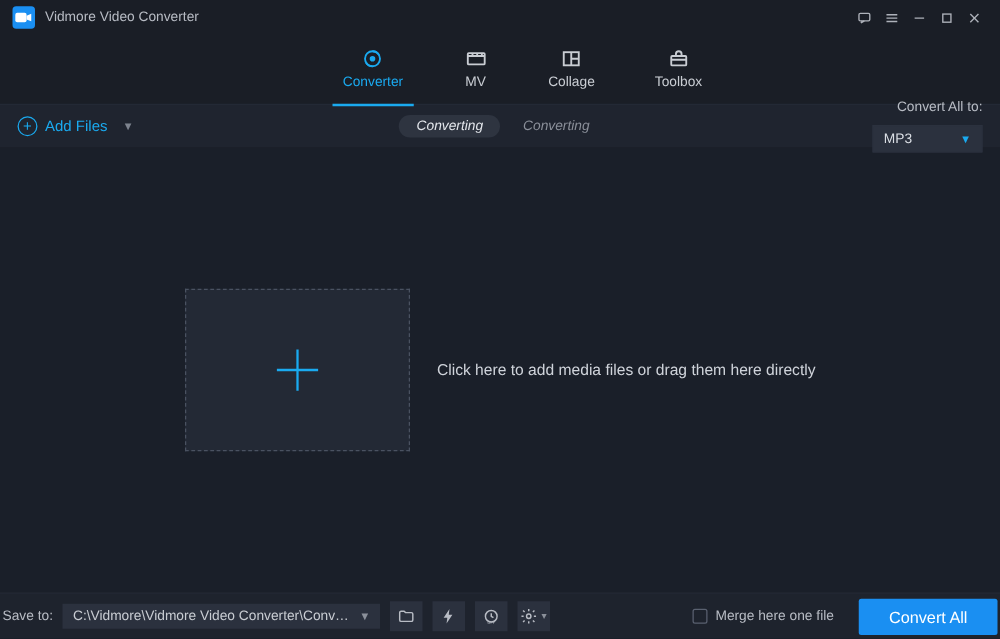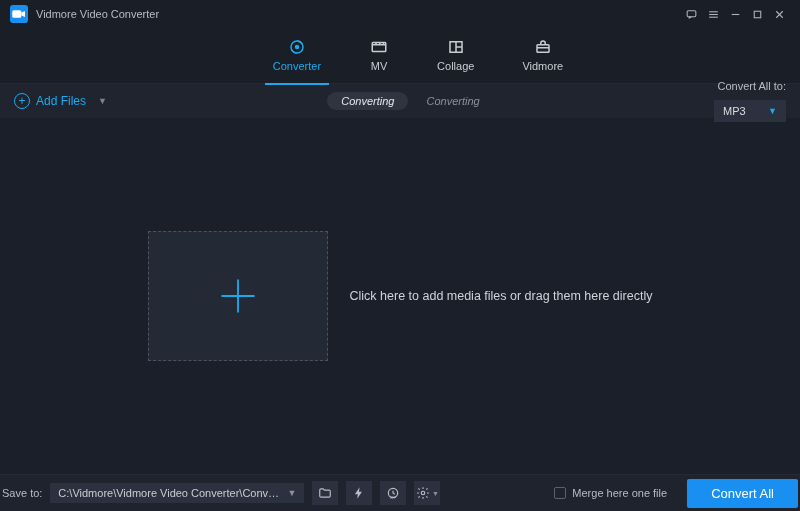--- a/index.html
+++ b/index.html
@@ -23,21 +23,21 @@
   
   .toolbar { height: 34px; display: flex; align-items: center; padding: 0 14px; background: #1f242f; }
   .add-files { display: flex; align-items: center; gap: 6px; color: #1aaaf0; font-size: 12px; cursor: pointer; }
   .add-files .plus-ring { width: 16px; height: 16px; border: 1.5px solid #1aaaf0; border-radius: 50%; display: flex; align-items: center; justify-content: center; font-size: 12px; line-height: 1; }
   .add-files .caret { margin-left: 6px; color: #7d838e; font-size: 9px; }
   .toolbar .spacer { flex: 1; }
   .seg { display: flex; align-items: center; gap: 4px; background: transparent; }
   .seg-pill { padding: 3px 14px; border-radius: 11px; font-size: 11px; color: #8b909a; cursor: pointer; font-style: italic; }
   .seg-pill.active { background: #2e3440; color: #e4e7ec; }
   .convert-to { display: flex; align-items: flex-end; gap: 8px; font-size: 11px; color: #b8bcc4; flex-direction: column; }
-  .format-select { display: flex; align-items: center; justify-content: space-between; background: #2b313e; padding: 4px 8px; width: 72px; font-size: 11px; color: #d9dde3; border: 1px solid #2b313e; cursor: pointer; }
+  .format-select { display: flex; align-items: center; justify-content: space-between; background: #2b313e; padding: 4px 8px; width: 88px; font-size: 11px; color: #d9dde3; border: 1px solid #2b313e; cursor: pointer; }
   .format-select .caret { color: #1aaaf0; font-size: 9px; }
 
   
   .main { height: 356px; background: #1a1f29; display: flex; flex-direction: row; align-items: center; justify-content: center; gap: 22px; }
   .dropzone { width: 180px; height: 130px; border: 1px dashed #4a5261; background: #232935; display: flex; align-items: center; justify-content: center; cursor: pointer; }
   .dropzone svg { width: 44px; height: 44px; }
   .hint { font-size: 12.5px; color: #cfd3da; }
 
   
   .bottombar { height: 37px; background: #1e232d; display: flex; align-items: center; padding: 0 2px; gap: 8px; border-top: 1px solid #232935; }
@@ -121,21 +121,21 @@
         <line x1="12" y1="12" x2="20" y2="12"></line>
     </svg>
     <span>Collage</span>
   </div>
   <div class="navtab">
     <svg viewBox="0 0 24 24" fill="none" stroke="currentColor" stroke-width="2">
       <rect x="4" y="9" width="16" height="10" rx="1"></rect>
         <path d="M9 9V7a3 3 0 0 1 6 0v2"></path>
         <line x1="4" y1="13" x2="20" y2="13"></line>
     </svg>
-    <span>Vidmore</span>
+    <span>Toolbox</span>
   </div>
 </div>
 
 <div class="toolbar">
   <div class="add-files">
     <span class="plus-ring">+</span>
     <span>Add Files</span>
     <span class="caret">▼</span>
   </div>
   <div class="spacer"></div>

